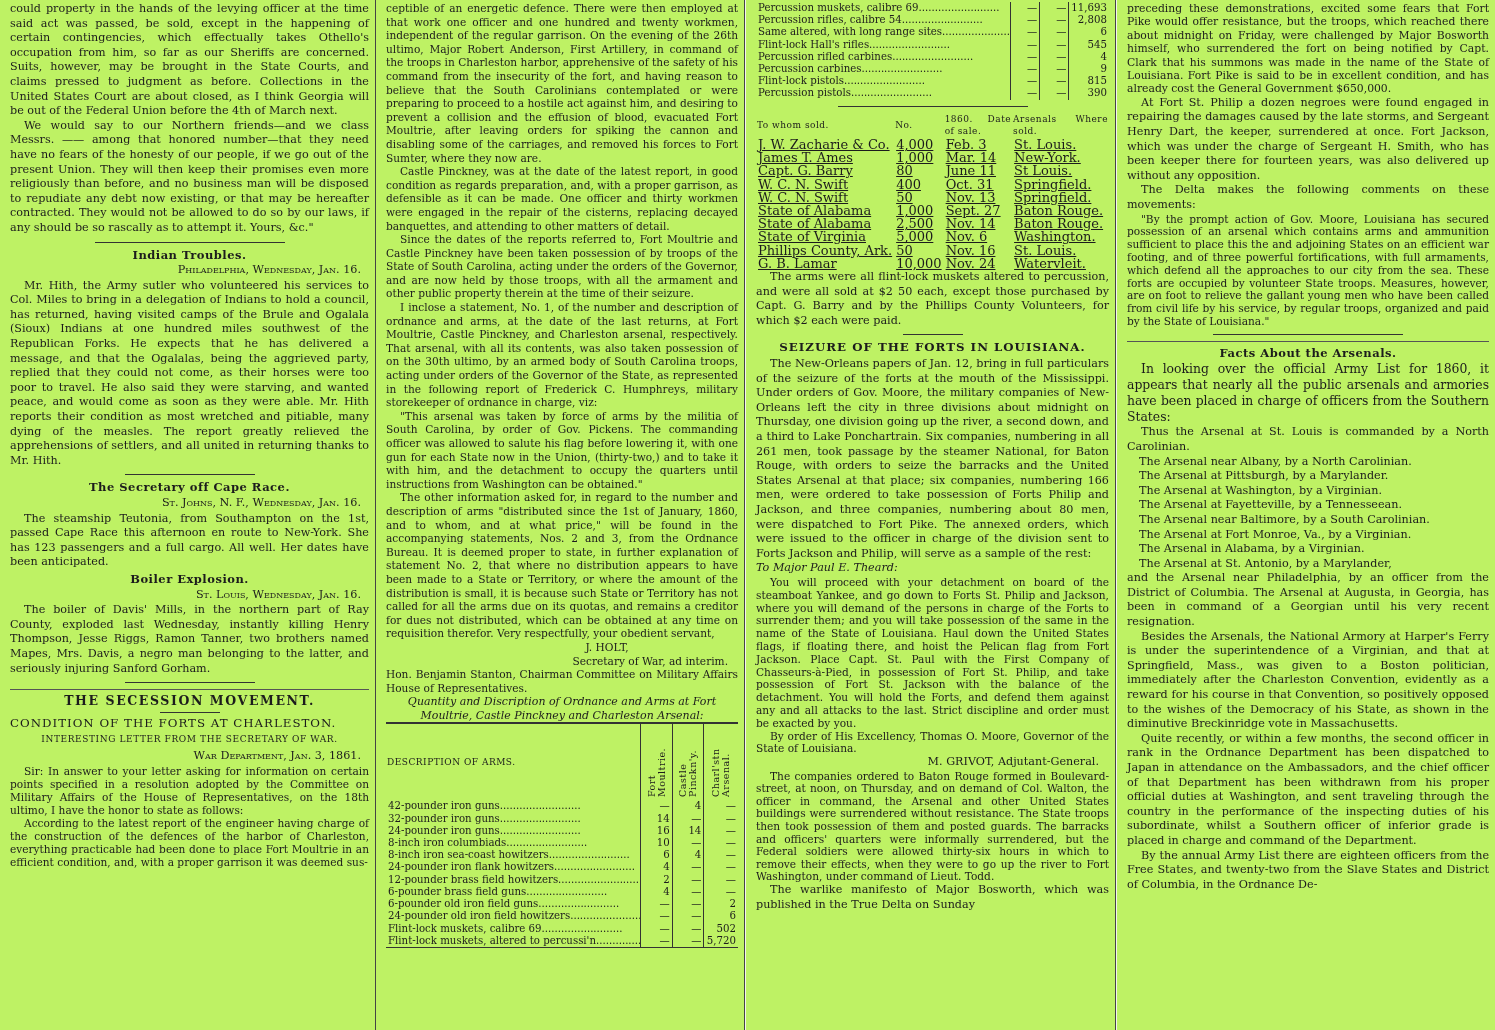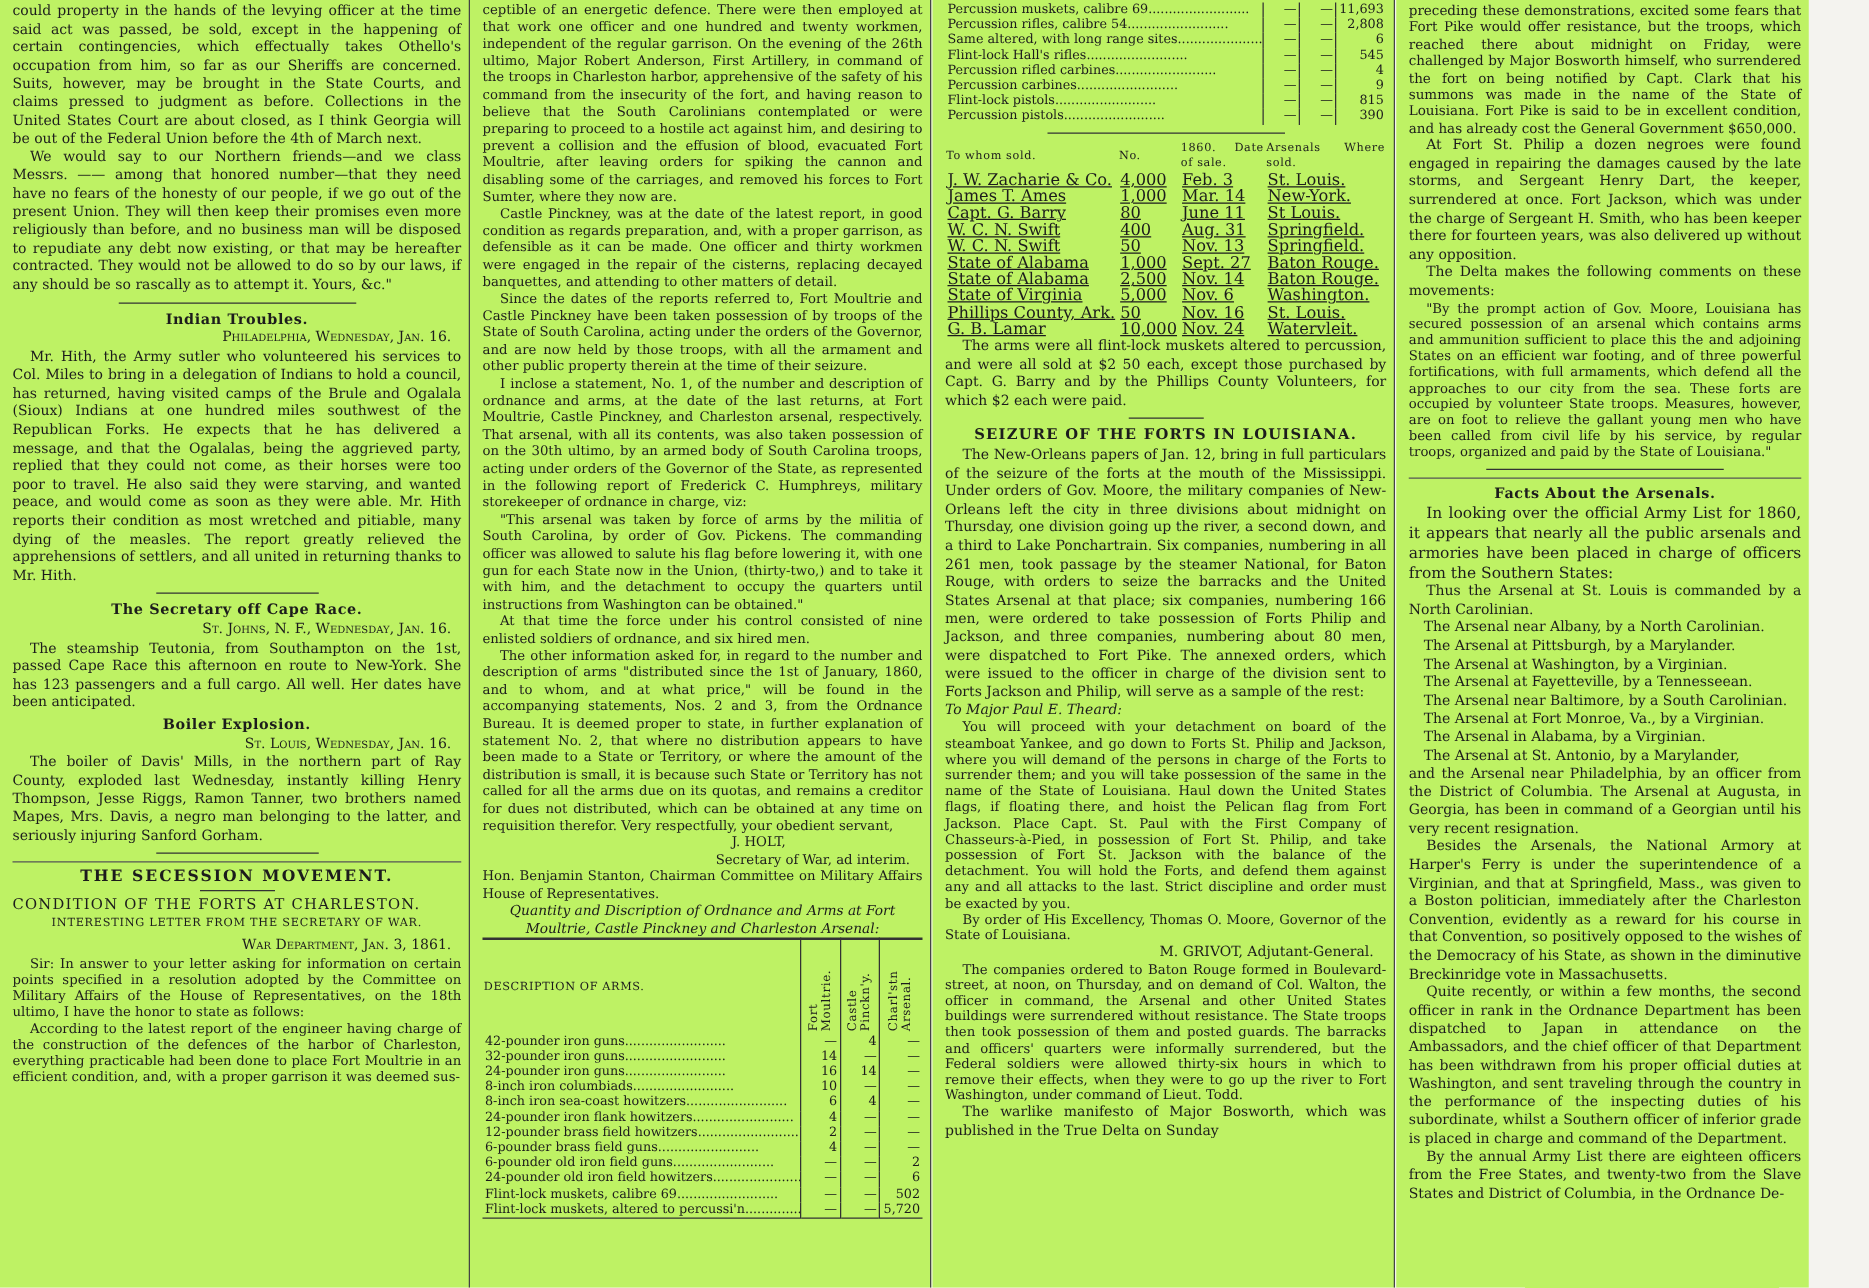--- a/index.html
+++ b/index.html
@@ -3,21 +3,21 @@
 <meta charset="utf-8">
 <style>
   html,body{margin:0;padding:0;}
   body{width:1495px;height:1030px;background:#f4f3ef;overflow:hidden;position:relative;
        font-family:"DejaVu Serif","Liberation Serif",serif;color:#1c1c1c;}
   .col{position:absolute;top:0;height:1030px;box-sizing:border-box;padding:2px 6px 0 10px;
        font-size:11.2px;line-height:14.6px;text-align:justify;overflow:hidden;background:#bef264;}
   .c1{left:0;width:376px;border-right:1px solid #444;}
   .c2{left:376px;width:369px;border-right:1px solid #444;font-size:10.6px;line-height:13.6px;}
   .c3{left:746px;width:370px;border-right:1px solid #444;}
-  .c4{left:1117px;width:330px;}
+  .c4{left:1117px;width:378px;}
   p{margin:0;text-indent:14px;}
   p.noind{text-indent:0;}
   .hd{text-align:center;font-weight:bold;letter-spacing:0.5px;margin:2px 0 1px;font-size:11.5px;}
   .dl{text-align:right;padding-right:8px;font-variant:small-caps;margin:0 0 1px;}
   .rule{height:1px;background:#333;width:130px;margin:6px auto 5px;position:relative;}
   .rule.wide{width:190px;}
   .bigh{text-align:center;font-weight:bold;font-size:12.5px;letter-spacing:1.6px;margin:4px 0 2px;}
   .subh{text-align:left;font-size:11.8px;letter-spacing:1px;margin:1px 0;}
   .tiny{text-align:center;font-size:9px;letter-spacing:0.6px;margin:2px 0;}
   .sep{border-top:1px solid #555;margin:6px 0 4px;}
@@ -61,21 +61,20 @@
   <p style="font-size:10.6px;line-height:13px;">Sir: In answer to your letter asking for information on certain points specified in a resolution adopted by the Committee on Military Affairs of the House of Representatives, on the 18th ultimo, I have the honor to state as follows:</p>
   <p style="font-size:10.6px;line-height:13px;">According to the latest report of the engineer having charge of the construction of the defences of the harbor of Charleston, everything practicable had been done to place Fort Moultrie in an efficient condition, and, with a proper garrison it was deemed sus-</p>
 </div>
 
 <div class="col c2">
   <p class="noind">ceptible of an energetic defence. There were then employed at that work one officer and one hundred and twenty workmen, independent of the regular garrison. On the evening of the 26th ultimo, Major Robert Anderson, First Artillery, in command of the troops in Charleston harbor, apprehensive of the safety of his command from the insecurity of the fort, and having reason to believe that the South Carolinians contemplated or were preparing to proceed to a hostile act against him, and desiring to prevent a collision and the effusion of blood, evacuated Fort Moultrie, after leaving orders for spiking the cannon and disabling some of the carriages, and removed his forces to Fort Sumter, where they now are.</p>
   <p>Castle Pinckney, was at the date of the latest report, in good condition as regards preparation, and, with a proper garrison, as defensible as it can be made. One officer and thirty workmen were engaged in the repair of the cisterns, replacing decayed banquettes, and attending to other matters of detail.</p>
   <p>Since the dates of the reports referred to, Fort Moultrie and Castle Pinckney have been taken possession of by troops of the State of South Carolina, acting under the orders of the Governor, and are now held by those troops, with all the armament and other public property therein at the time of their seizure.</p>
   <p>I inclose a statement, No. 1, of the number and description of ordnance and arms, at the date of the last returns, at Fort Moultrie, Castle Pinckney, and Charleston arsenal, respectively. That arsenal, with all its contents, was also taken possession of on the 30th ultimo, by an armed body of South Carolina troops, acting under orders of the Governor of the State, as represented in the following report of Frederick C. Humphreys, military storekeeper of ordnance in charge, viz:</p>
   <p>"This arsenal was taken by force of arms by the militia of South Carolina, by order of Gov. Pickens. The commanding officer was allowed to salute his flag before lowering it, with one gun for each State now in the Union, (thirty-two,) and to take it with him, and the detachment to occupy the quarters until instructions from Washington can be obtained."</p>
-  <p>At that time the force under his control consisted of nine enlisted soldiers of ordnance, and six hired men.</p>
   <p>The other information asked for, in regard to the number and description of arms "distributed since the 1st of January, 1860, and to whom, and at what price," will be found in the accompanying statements, Nos. 2 and 3, from the Ordnance Bureau. It is deemed proper to state, in further explanation of statement No. 2, that where no distribution appears to have been made to a State or Territory, or where the amount of the distribution is small, it is because such State or Territory has not called for all the arms due on its quotas, and remains a creditor for dues not distributed, which can be obtained at any time on requisition therefor. Very respectfully, your obedient servant,</p>
   <div class="center" style="padding-left:90px;">J. HOLT,</div>
   <div class="right">Secretary of War, ad interim.</div>
   <p class="noind">Hon. Benjamin Stanton, Chairman Committee on Military Affairs House of Representatives.</p>
   <p class="ital" style="text-indent:0;">Quantity and Discription of Ordnance and Arms at Fort Moultrie, Castle Pinckney and Charleston Arsenal:</p>
   <table class="arms">
     <thead>
       <tr>
         <th>DESCRIPTION OF ARMS.</th>
         <th class="vert">Fort Moultrie.</th>
@@ -238,21 +237,21 @@
         </tr>
         <tr>
           <td>Capt. G. Barry</td>
           <td>80</td>
           <td>June 11</td>
           <td>St Louis.</td>
         </tr>
         <tr>
           <td>W. C. N. Swift</td>
           <td>400</td>
-          <td>Aug. 31</td>
+          <td>Oct. 31</td>
           <td>Springfield.</td>
         </tr>
         <tr>
           <td>W. C. N. Swift</td>
           <td>50</td>
           <td>Nov. 13</td>
           <td>Springfield.</td>
         </tr>
         <tr>
           <td>State of Alabama</td>

